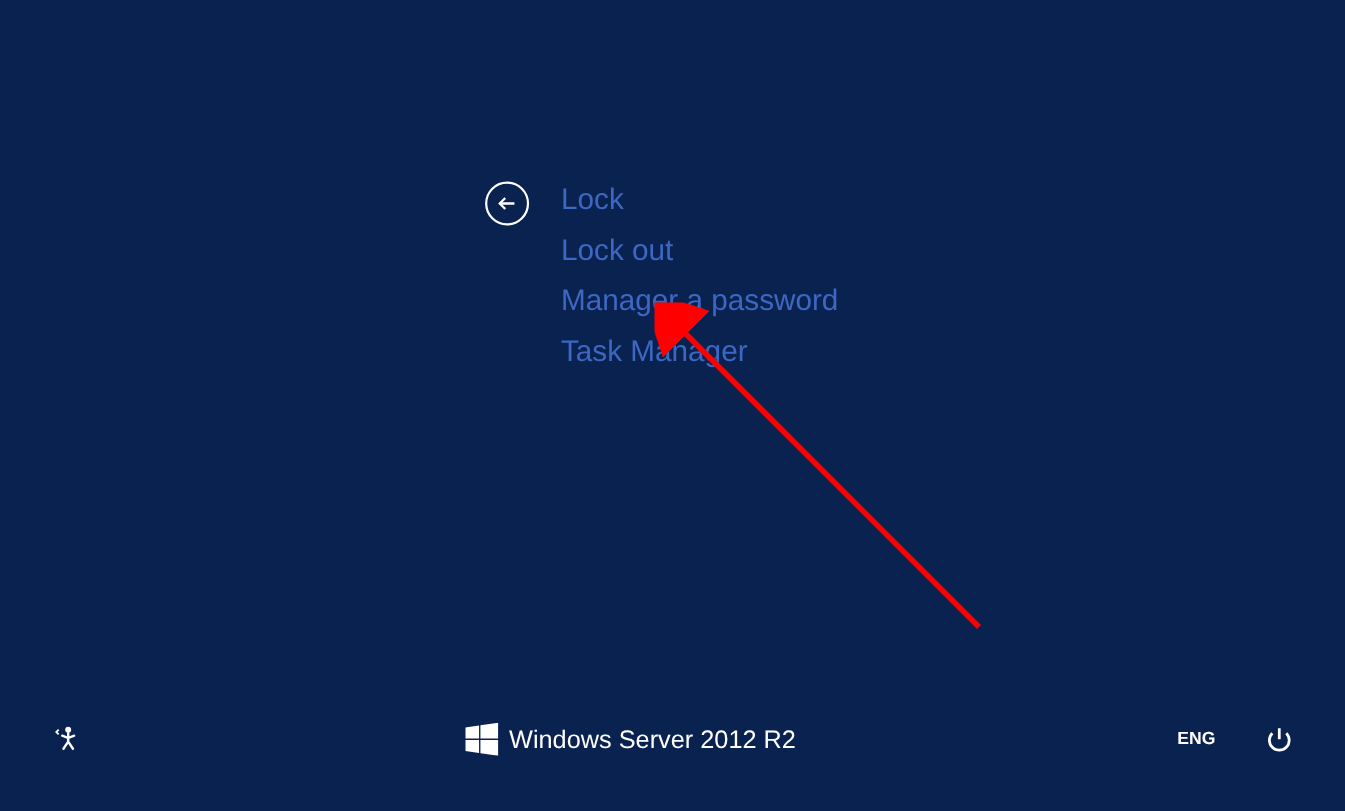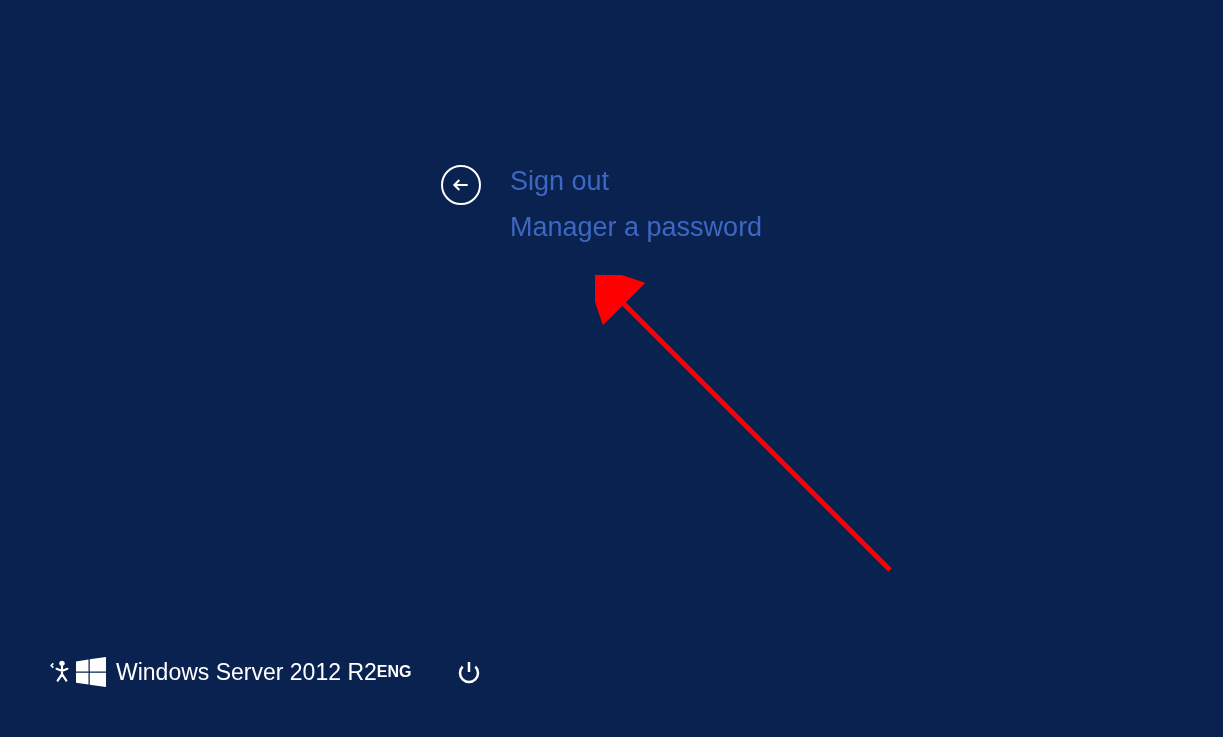--- a/index.html
+++ b/index.html
@@ -46,20 +46,21 @@
       display: block;
     }
     .bottom-bar {
       position: absolute;
       bottom: 40px;
       left: 0;
       right: 0;
       height: 50px;
       display: flex;
       align-items: center;
+      justify-content: space-between;
       padding: 0 48px;
     }
     .ease-of-access {
       width: 28px;
       height: 28px;
       cursor: pointer;
       display: flex;
       align-items: center;
       justify-content: center;
     }
@@ -109,22 +110,24 @@
 <body>
 
 <div class="back-button">
   <svg viewBox="0 0 24 24" fill="none" stroke="#ffffff" stroke-width="2.5">
     <line x1="20" y1="12" x2="4" y2="12"></line>
     <polyline points="10,6 4,12 10,18"></polyline>
   </svg>
 </div>
 
 <div class="options-list">
-  <span class="option-item">Sign out</span>
+  <span class="option-item">Lock</span>
+  <span class="option-item">Lock out</span>
   <span class="option-item">Manager a password</span>
+  <span class="option-item">Task Manager</span>
 </div>
 
 <svg class="arrow-annotation" style="left:595px; top:275px; width:310px; height:310px;">
   <defs>
     <marker id="arrowhead" markerWidth="12" markerHeight="12" refX="2" refY="6" orient="auto">
       <polygon points="0 0, 12 6, 0 12" fill="#ff0000"></polygon>
     </marker>
   </defs>
   <line x1="295" y1="295" x2="22" y2="22" stroke="#ff0000" stroke-width="5" marker-end="url(#arrowhead)"></line>
 </svg>

